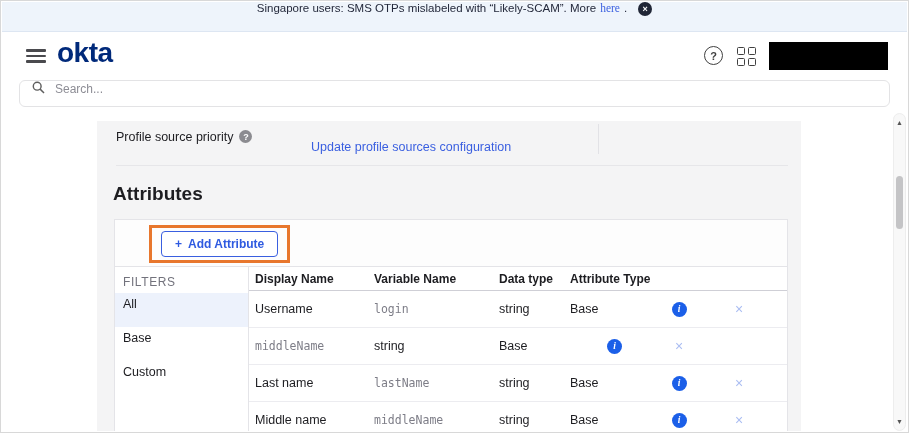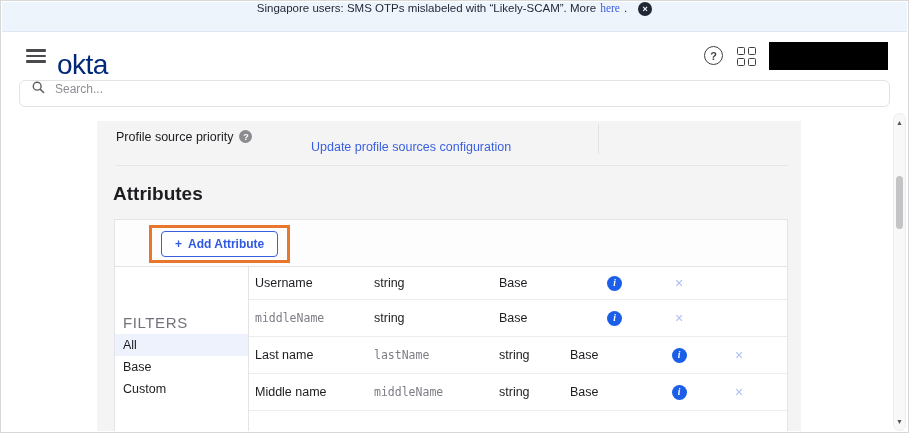--- a/index.html
+++ b/index.html
@@ -19,22 +19,22 @@
   .banner-close{
     width:14px;height:14px;border-radius:50%;background:#202636;color:#fff;
     display:flex;align-items:center;justify-content:center;
     font-size:9px;line-height:1;margin-left:7px;cursor:pointer;font-weight:bold;
   }
   
   .header{position:absolute;top:32px;left:0;right:0;height:45px;}
   .hamburger{position:absolute;left:25px;top:16px;width:20px;height:14px;cursor:pointer;}
   .hamburger span{display:block;width:20px;height:2.5px;background:#4a4a4e;margin-bottom:3.2px;border-radius:1px;}
   .logo{
-    position:absolute;left:56px;top:4px;font-size:28px;font-weight:400;
-    color:#00297a;letter-spacing:-0.5px;cursor:pointer;margin-top:12px;
+    position:absolute;left:56px;top:4px;font-size:28px;font-weight:700;
+    color:#00297a;letter-spacing:-0.5px;cursor:pointer;
   }
   .help-icon{
     position:absolute;left:703px;top:13px;width:17px;height:17px;border-radius:50%;
     border:1.6px solid #404040;color:#404040;display:flex;align-items:center;justify-content:center;
     font-size:11px;font-weight:700;cursor:pointer;
   }
   .grid-icon{
     position:absolute;left:736px;top:14px;width:19px;height:19px;
     display:grid;grid-template-columns:8px 8px;grid-template-rows:8px 8px;gap:3px;cursor:pointer;
   }
@@ -72,22 +72,22 @@
     position:absolute;left:34px;top:5px;height:38px;box-sizing:border-box;
     border:3px solid #e8772d;display:flex;align-items:center;justify-content:center;padding:0 9px;
   }
   .add-btn{
     border:1px solid #3a5fe0;border-radius:4px;background:#fff;color:#2e5ae0;
     font-size:12px;font-weight:700;padding:5px 13px;cursor:pointer;
     font-family:"Liberation Sans",sans-serif;display:flex;gap:6px;align-items:center;
   }
   .card-body{display:flex;height:165px;}
   .filters{width:134px;border-right:1px solid #e4e4e8;box-sizing:border-box;padding-top:4px;}
-  .filters-head{height:22px;line-height:22px;padding-left:8px;font-size:15px;letter-spacing:.6px;color:#72727c;margin-top:41px;}
-  .filter-item{height:22px;line-height:22px;padding-left:8px;font-size:12.5px;color:#1d1d21;cursor:pointer;}
+  .filters-head{height:22px;line-height:22px;padding-left:8px;font-size:12px;letter-spacing:.6px;color:#72727c;}
+  .filter-item{height:34px;line-height:22px;padding-left:8px;font-size:12.5px;color:#1d1d21;cursor:pointer;}
   .filter-item.active{background:#edf2fc;}
   
   .tbl{flex:1;}
   .trow{
     display:grid;grid-template-columns:119px 125px 71px 89px 40px 80px;
     align-items:center;padding-left:6px;box-sizing:border-box;
   }
   .thead{height:24px;border-bottom:1px solid #cfcfd6;font-size:12px;font-weight:700;color:#1d1d21;}
   .tr{height:37px;border-bottom:1px solid #ececf0;font-size:12.5px;color:#1d1d21;}
   .tr:first-of-type{height:33px;}
@@ -172,23 +172,32 @@
       <div class="card-body">
 
         <div class="filters">
           <div class="filters-head">FILTERS</div>
           <div class="filter-item active">All</div>
           <div class="filter-item">Base</div>
           <div class="filter-item">Custom</div>
         </div>
 
         <div class="tbl">
+          <div class="trow thead">
+            <span>Display Name</span>
+            <span>Variable Name</span>
+            <span>Data type</span>
+            <span>Attribute Type</span>
+            <span></span>
+              <span></span>
+          </div>
 
           <div class="trow tr">
             <span>Username</span>
+            <span class="mono">login</span>
             <span>string</span>
             <span>Base</span>
             <span class="info-blue">i</span>
             <span class="x-btn">×</span>
           </div>
 
           <div class="trow tr">
             <span class="mono">middleName</span>
             <span>string</span>
             <span>Base</span>

